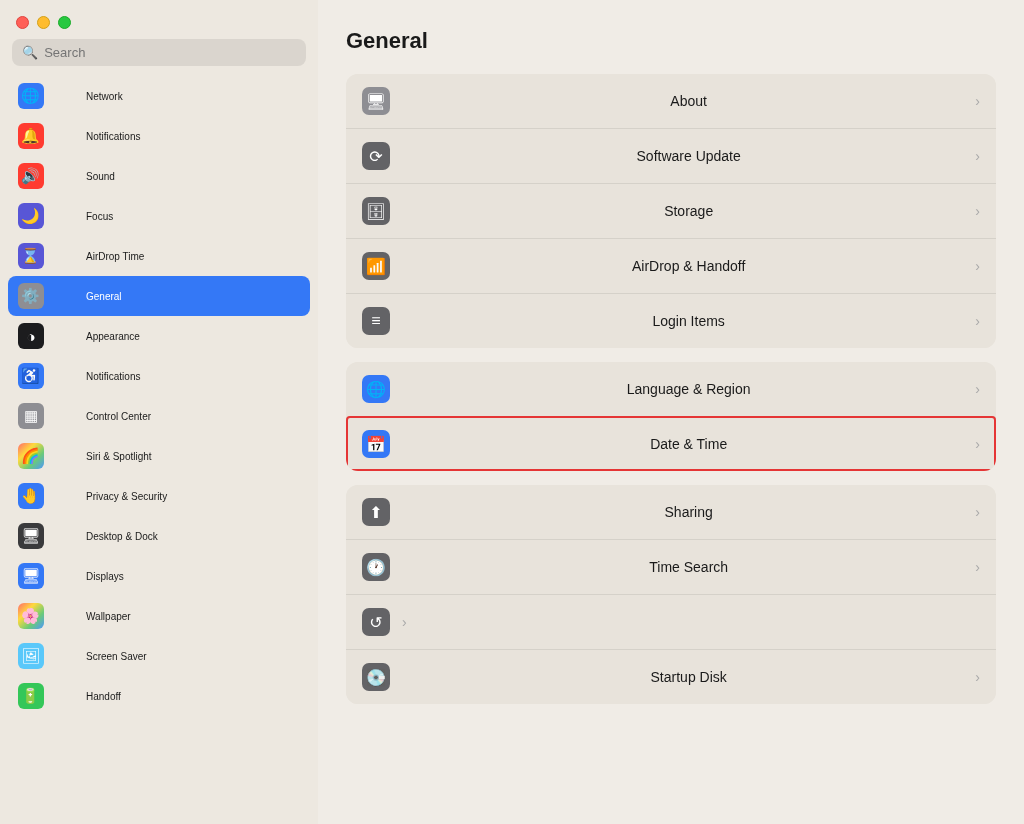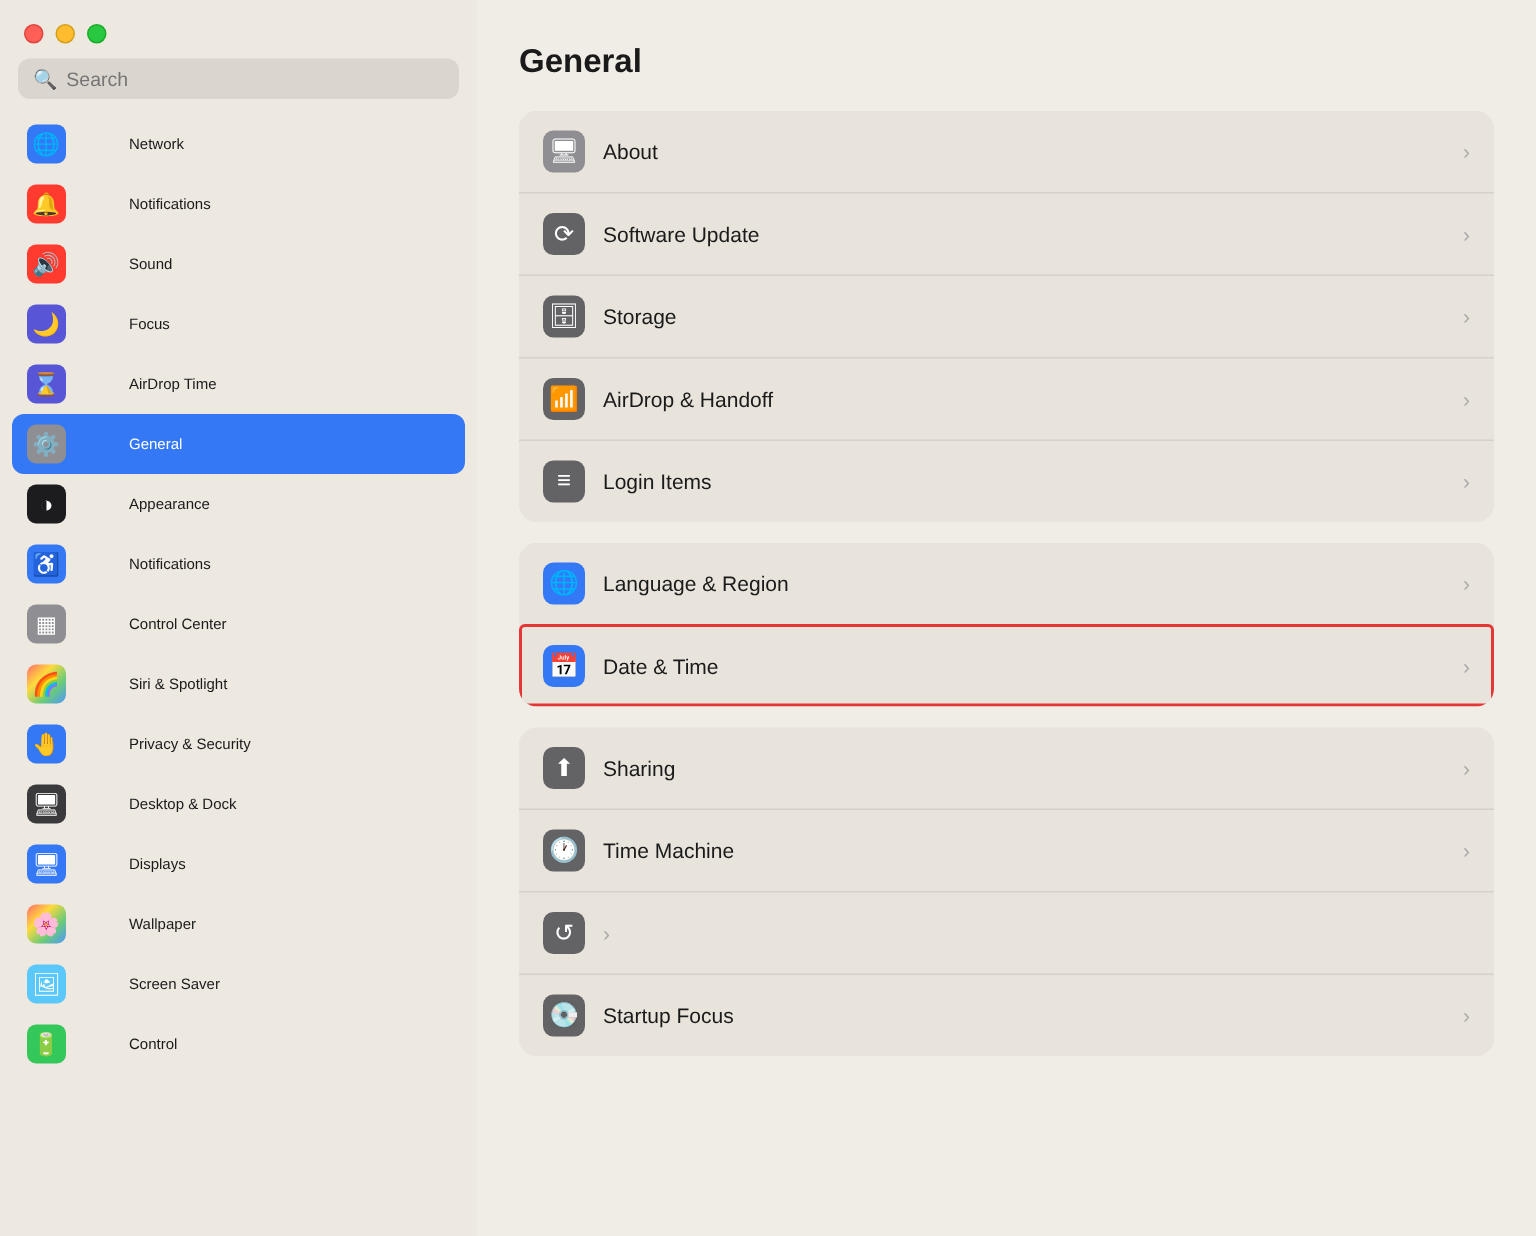--- a/index.html
+++ b/index.html
@@ -180,20 +180,21 @@
       font-size: 16px;
       margin-right: 12px;
       flex-shrink: 0;
     }
 
     .section-label {
       flex: 1;
       font-size: 14px;
       color: #1a1a1a;
       font-weight: 400;
+      text-align: center;
     }
 
     .chevron {
       color: #aaa;
       font-size: 14px;
     }
 
   </style>
 </head>
 <body>
@@ -269,21 +270,21 @@
       <div class="sidebar-item">
         <div class="item-icon icon-multi">🌸</div>
         <span class="item-label">Wallpaper</span>
       </div>
       <div class="sidebar-item">
         <div class="item-icon icon-lightblue">🖼</div>
         <span class="item-label">Screen Saver</span>
       </div>
       <div class="sidebar-item">
         <div class="item-icon icon-green">🔋</div>
-        <span class="item-label">Control</span>
+        <span class="item-label">Handoff</span>
       </div>
     </div>
 </div>
 
 <div class="main">
   <div class="main-title">General</div>
 
 <div class="section-group">
       <div class="section-item">
         <div class="section-icon" style="background: rgb(142, 142, 147); color: white;">🖥</div>
@@ -324,26 +325,26 @@
       </div>
     </div>
     <div class="section-group">
       <div class="section-item">
         <div class="section-icon" style="background: rgb(99, 99, 102); color: white;">⬆</div>
         <span class="section-label">Sharing</span>
         <span class="chevron">›</span>
       </div>
       <div class="section-item">
         <div class="section-icon" style="background: rgb(99, 99, 102); color: white;">🕐</div>
-        <span class="section-label">Time Machine</span>
+        <span class="section-label">Time Search</span>
         <span class="chevron">›</span>
       </div>
       <div class="section-item">
         <div class="section-icon" style="background: rgb(99, 99, 102); color: white;">↺</div>
         <span class="chevron">›</span>
       </div>
       <div class="section-item">
         <div class="section-icon" style="background: rgb(99, 99, 102); color: white;">💽</div>
-        <span class="section-label">Startup Focus</span>
+        <span class="section-label">Startup Disk</span>
         <span class="chevron">›</span>
       </div>
     </div>
   </div>
 
 </body></html>

